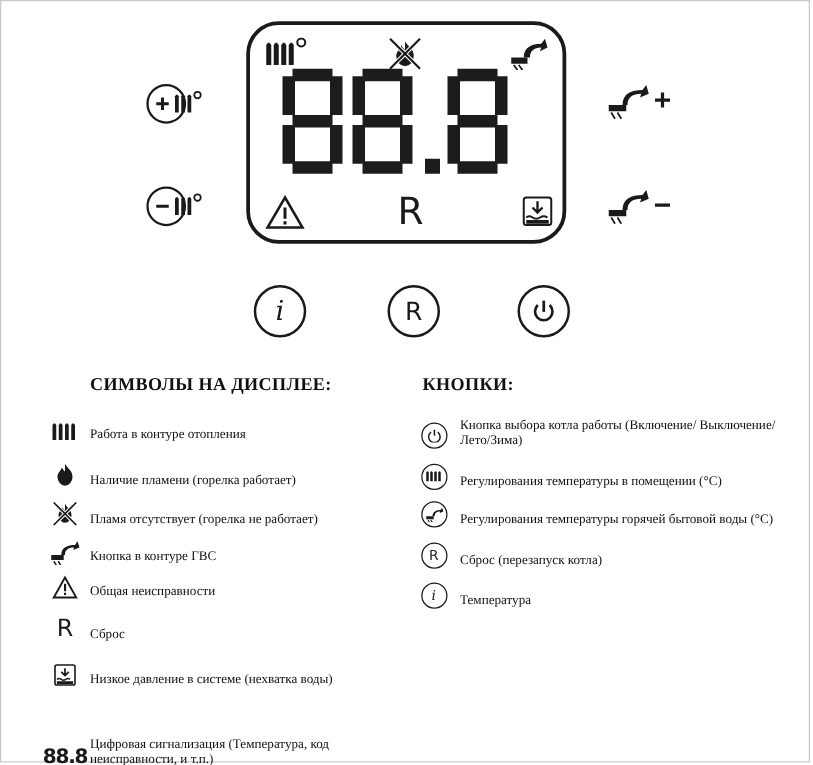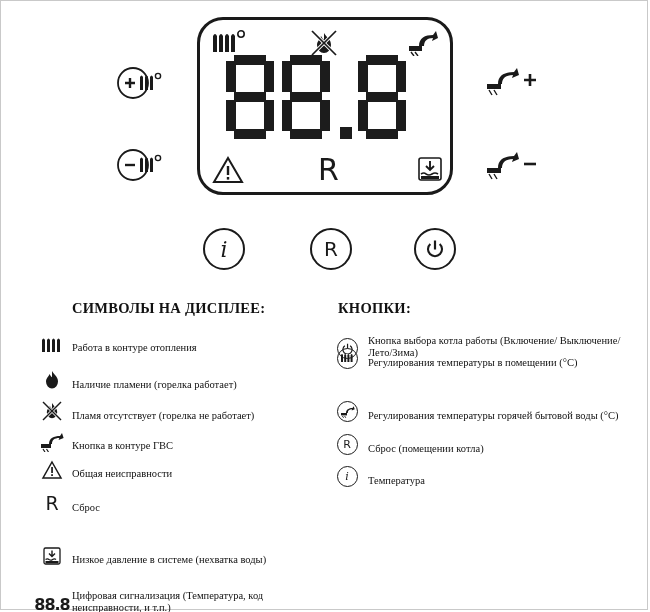--- a/index.html
+++ b/index.html
@@ -319,21 +319,21 @@
     </svg>
   </span>
   <span class="tx">Общая неисправности</span>
 </div>
 
 <div class="legend-row" style="left:32px; top:492px; width:290px;">
   <span class="gl" style="font-family:'DejaVu Sans',sans-serif; font-size:19px; color:#1a1a1a;">R</span>
   <span class="tx">Сброс</span>
 </div>
 
-<div class="legend-row" style="left:32px; top:530px; width:290px;margin-top:16px;">
+<div class="legend-row" style="left:32px; top:530px; width:290px;">
   <span class="gl">
     <svg width="20" height="20" viewBox="0 0 20 20">
       <rect x="2" y="2" width="16" height="16" rx="1.5" fill="none" stroke="#1a1a1a" stroke-width="1.3"></rect>
       <path d="M10,4.5 v5 M7,7.5 l3,3 l3,-3" stroke="#1a1a1a" stroke-width="1.4" fill="none"></path>
       <path d="M3.5,13.5 q2,-1.4 3.5,0 q2,1.4 3.5,0 q2,-1.4 3.5,0" stroke="#1a1a1a" stroke-width="1.2" fill="none"></path>
       <rect x="3.5" y="15" width="13" height="2.2" fill="#1a1a1a"></rect>
     </svg>
   </span>
   <span class="tx">Низкое давление в системе (нехватка воды)</span>
 </div>
@@ -348,21 +348,21 @@
     <span class="mini-btn">
       <svg width="11" height="11" viewBox="0 0 12 12">
         <path d="M3.1,3 a5,5 0 1 0 5.8,0" fill="none" stroke="#1a1a1a" stroke-width="1.3"></path>
         <rect x="5.4" y="0.8" width="1.3" height="5.2" fill="#1a1a1a"></rect>
       </svg>
     </span>
   </span>
   <span class="tx">Кнопка выбора котла работы (Включение/ Выключение/ Лето/Зима)</span>
 </div>
 
-<div class="legend-row btn-legend" style="left:326px; top:348px; width:300px;">
+<div class="legend-row btn-legend" style="left:326px; top:371px; width:300px;">
   <span class="gl">
     <span class="mini-btn">
       <svg width="14" height="11" viewBox="0 0 14 11">
           <g fill="#1a1a1a">
         <path d="M1,2 q1,-2 2,0 v7 h-2z"></path>
             <path d="M4.2,2 q1,-2 2,0 v7 h-2z"></path>
         <path d="M7.4,2 q1,-2 2,0 v7 h-2z"></path>
             <path d="M10.6,2 q1,-2 2,0 v7 h-2z"></path>
       </g>
         </svg>
@@ -383,21 +383,21 @@
   </span>
   <span class="tx">Регулирования температуры горячей бытовой воды (°С)</span>
 </div>
 
 <div class="legend-row btn-legend" style="left:326px; top:434px; width:300px;">
   <span class="gl">
     <span class="mini-btn">
       <span style="font-family:'DejaVu Sans',sans-serif; font-size:11px; color:#1a1a1a;">R</span>
     </span>
   </span>
-  <span class="tx">Сброс (помещении котла)</span>
+  <span class="tx">Сброс (перезапуск котла)</span>
 </div>
 
 <div class="legend-row btn-legend" style="left:326px; top:466px; width:300px;">
   <span class="gl">
     <span class="mini-btn">
       <span style="font-family:'DejaVu Serif',serif; font-style:italic; font-size:11px; color:#1a1a1a;">i</span>
     </span>
   </span>
   <span class="tx">Температура</span>
 </div>

